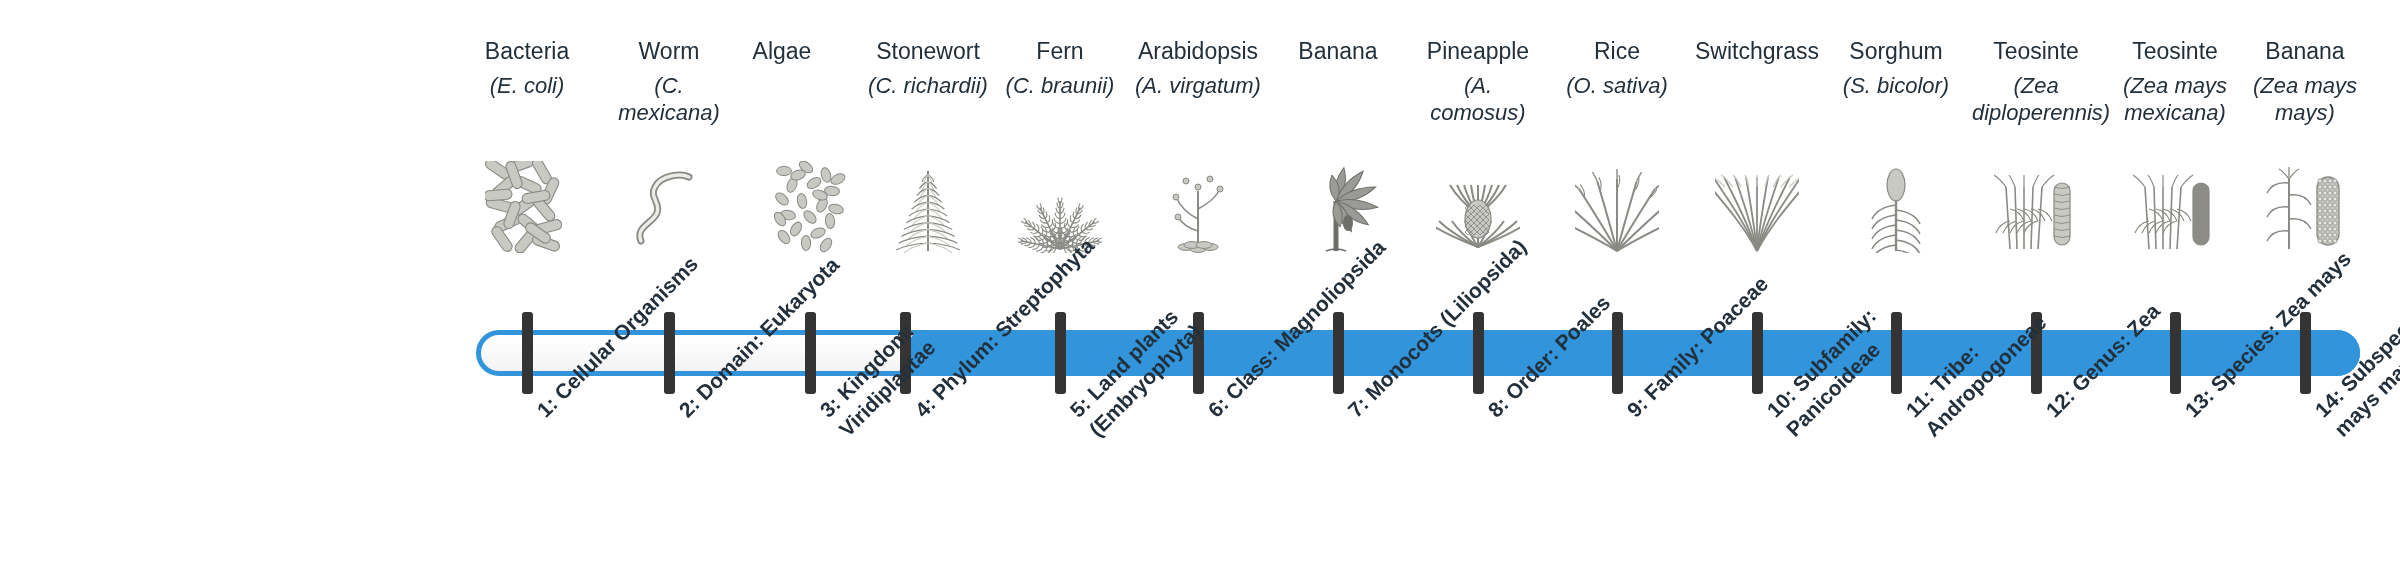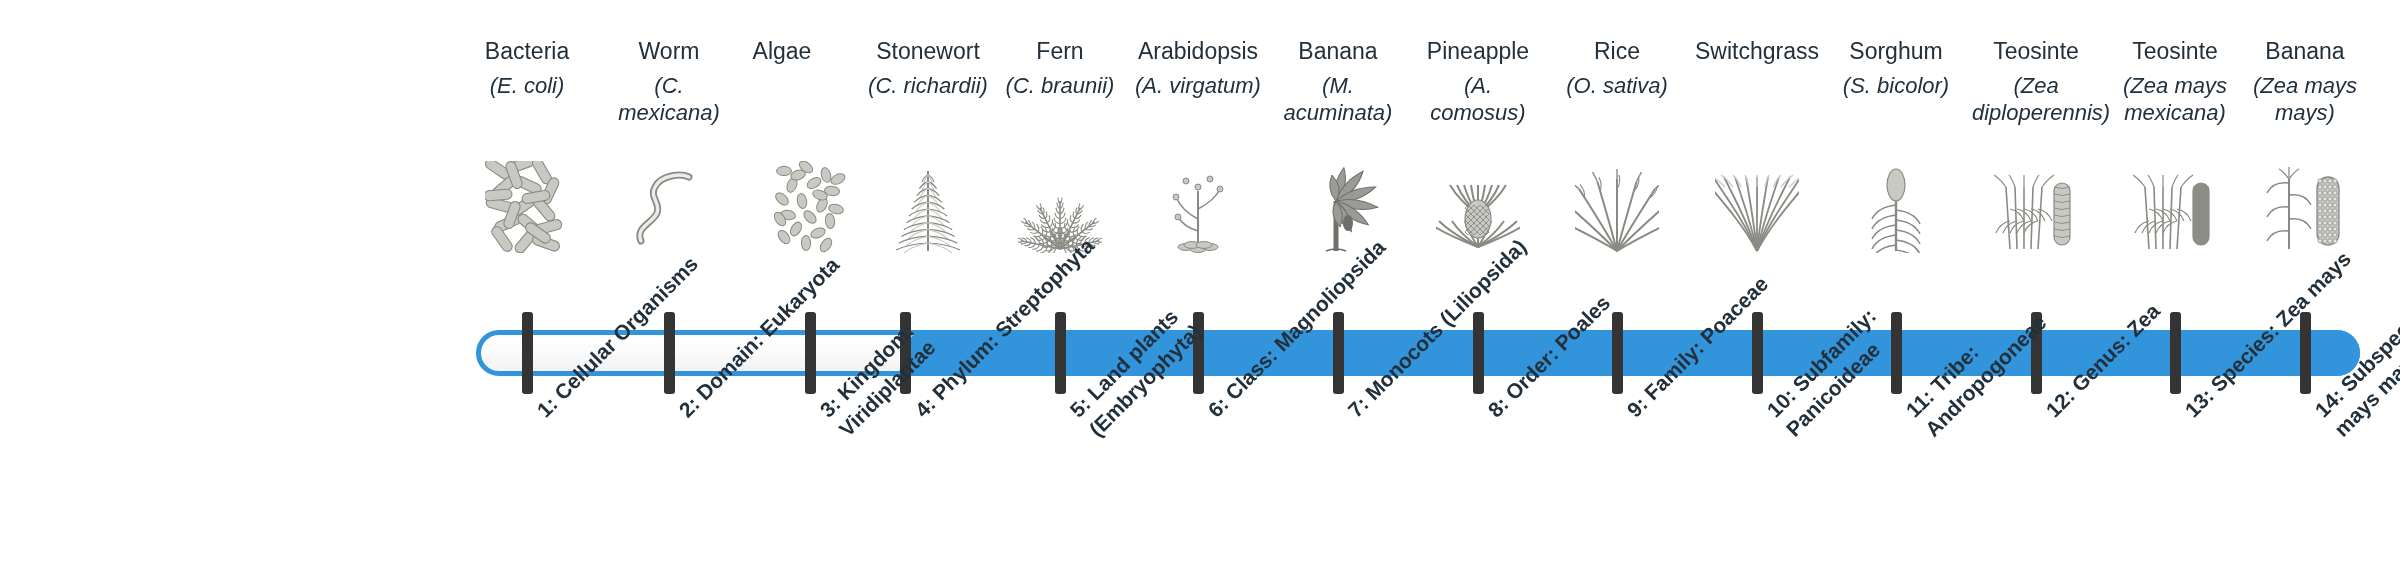--- a/index.html
+++ b/index.html
@@ -454,21 +454,20 @@
           <circle cx="54" cy="18" r="3" fill="#c9c9c4" stroke="#8a8a84" stroke-width="1"></circle>
           <ellipse cx="30" cy="86" rx="8" ry="3.4" fill="#c9c9c4" stroke="#8a8a84" stroke-width="1"></ellipse>
           <ellipse cx="42" cy="88" rx="8" ry="3.4" fill="#c9c9c4" stroke="#8a8a84" stroke-width="1"></ellipse>
           <ellipse cx="54" cy="86" rx="8" ry="3.4" fill="#c9c9c4" stroke="#8a8a84" stroke-width="1"></ellipse>
           <ellipse cx="36" cy="84" rx="8" ry="3.4" fill="#c9c9c4" stroke="#8a8a84" stroke-width="1"></ellipse>
           <ellipse cx="48" cy="84" rx="8" ry="3.4" fill="#c9c9c4" stroke="#8a8a84" stroke-width="1"></ellipse>
         </svg>
       </div>
       <div class="col" style="left: 1274px;">
         <div class="common-name">Banana</div>
-        <div class="sci-name">(M. acuminata)</div>
       </div>
       <div class="organism" style="left: 1274px;">
         <svg width="84" height="92" viewBox="0 0 84 92">
           <path d="M40 90 L40 40" stroke="#6f6f6a" stroke-width="5" fill="none"></path>
           <g transform="translate(40,40) rotate(-70)">
             <path d="M0 0 q15.3 -10 34 -4 q-17 12 -34 4 z" fill="#9a9a96" stroke="#6f6f6a" stroke-width="1"></path>
           </g>
           <g transform="translate(40,40) rotate(-42)">
             <path d="M0 0 q18 -10 40 -4 q-20 12 -40 4 z" fill="#9a9a96" stroke="#6f6f6a" stroke-width="1"></path>
           </g>

